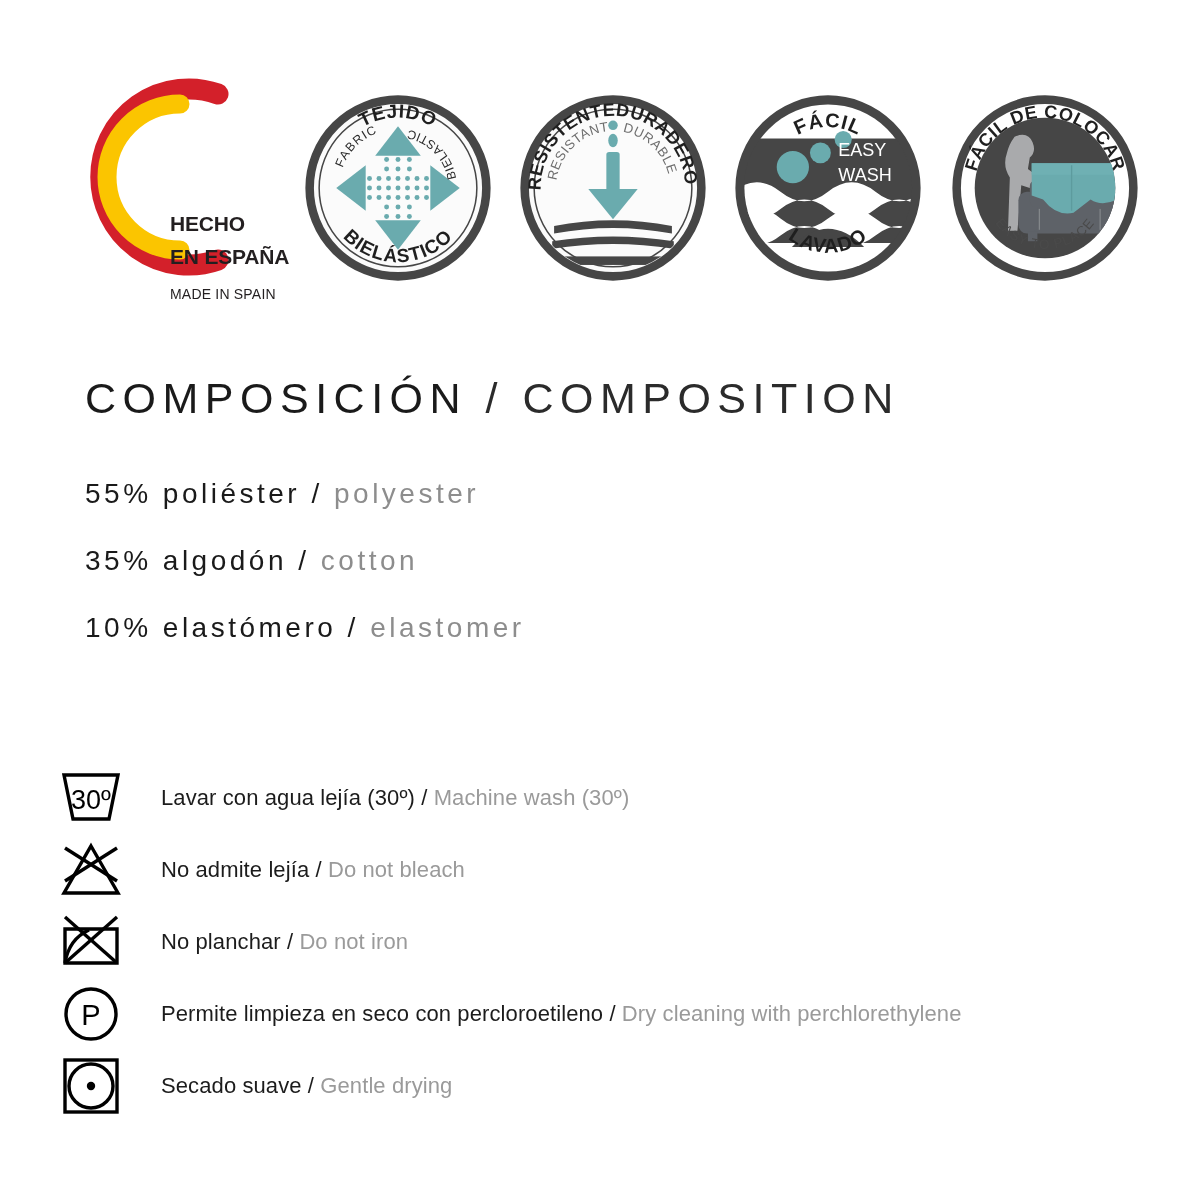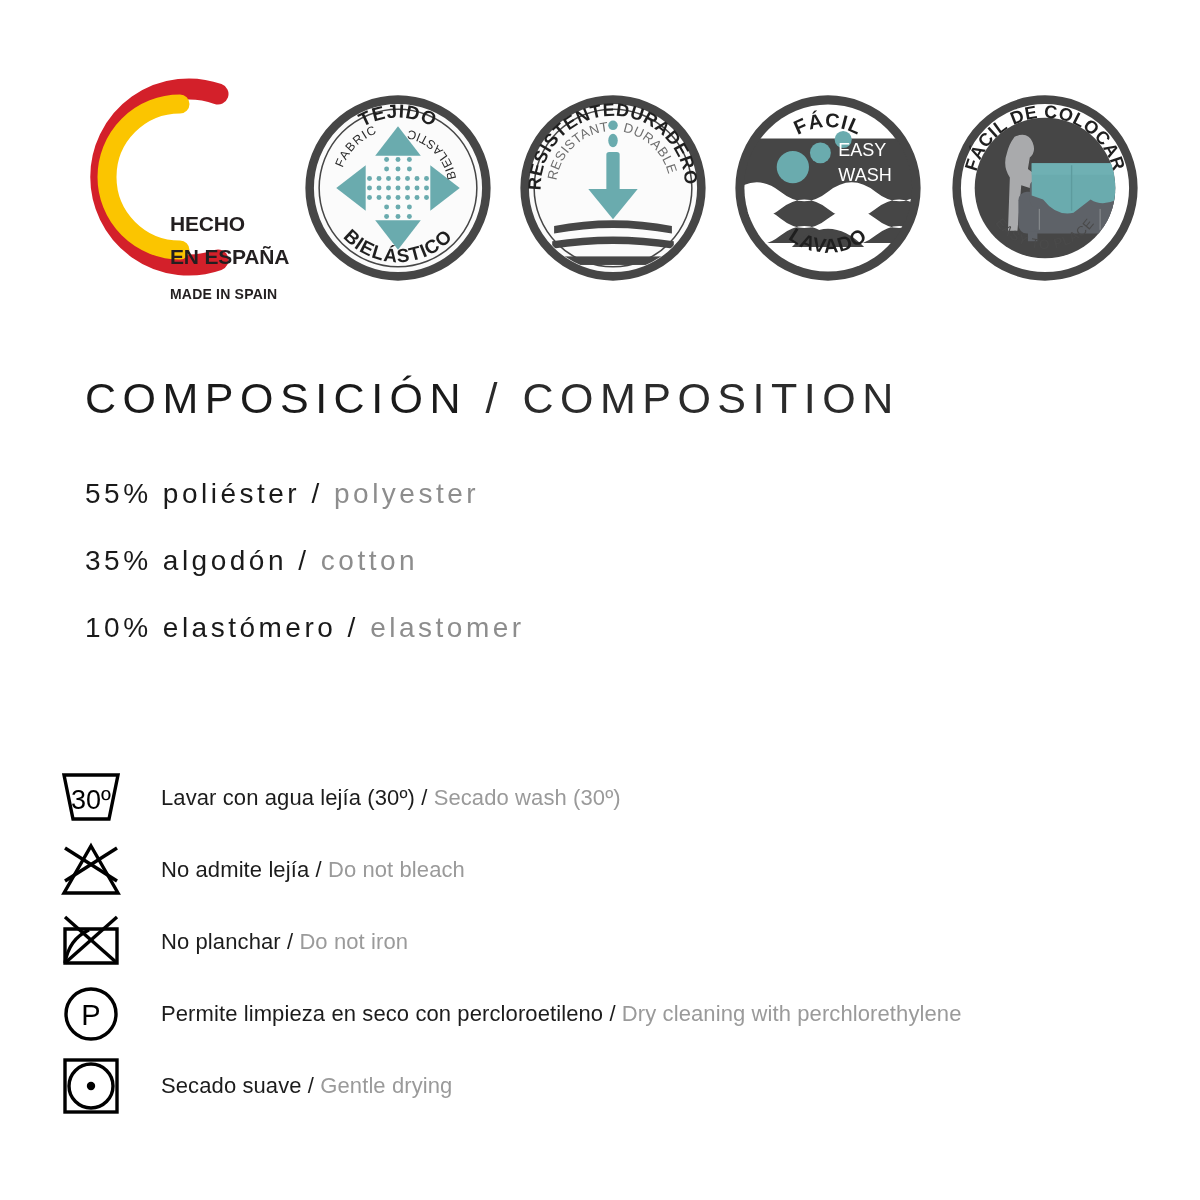--- a/index.html
+++ b/index.html
@@ -17,21 +17,21 @@
 
   
   .spain-logo{position:absolute;left:58px;top:72px;width:235px;height:210px;}
   .spain-logo svg{display:block;}
   .spain-text{position:absolute;left:112px;top:135px;width:180px;}
   .spain-line{
     font-weight:bold;color:#231f20;font-size:21px;line-height:33px;
     letter-spacing:-0.2px;white-space:nowrap;
   }
   .spain-made{
-    font-weight:bold;color:#231f20;font-size:14px;letter-spacing:0.2px;
+    font-weight:normal;color:#231f20;font-size:14px;letter-spacing:0.2px;
     margin-top:13px;white-space:nowrap;
   }
 
   .badge{position:absolute;top:93px;width:190px;height:190px;}
   .badge svg{display:block;width:190px;height:190px;}
   #badge-1{left:303px;}
   #badge-2{left:518px;}
   #badge-3{left:733px;}
   #badge-4{left:950px;}
 
@@ -297,21 +297,21 @@
 
   <div class="care">
 
     <div class="care-row">
       <div class="care-icon">
         <svg viewBox="0 0 62 58" width="62" height="58">
           <path d="M4 6 L58 6 L49 50 L13 50 Z" fill="none" stroke="#000" stroke-width="3.4" stroke-linejoin="miter"></path>
           <text x="31" y="40" font-family="Liberation Sans, sans-serif" font-size="27" text-anchor="middle" fill="#000">30º</text>
         </svg>
       </div>
-      <div class="care-label"><span>Lavar con agua lejía (30º)</span><span class="sep"> / </span><span class="en">Secado wash (30º)</span></div>
+      <div class="care-label"><span>Lavar con agua lejía (30º)</span><span class="sep"> / </span><span class="en">Machine wash (30º)</span></div>
     </div>
 
     <div class="care-row">
       <div class="care-icon">
         <svg viewBox="0 0 62 58" width="62" height="58">
           <path d="M31 5 L58 52 L4 52 Z" fill="none" stroke="#000" stroke-width="3.4" stroke-linejoin="miter"></path>
           <line x1="5" y1="7" x2="57" y2="40" stroke="#000" stroke-width="3.4"></line>
           <line x1="57" y1="7" x2="5" y2="40" stroke="#000" stroke-width="3.4"></line>
         </svg>
       </div>

